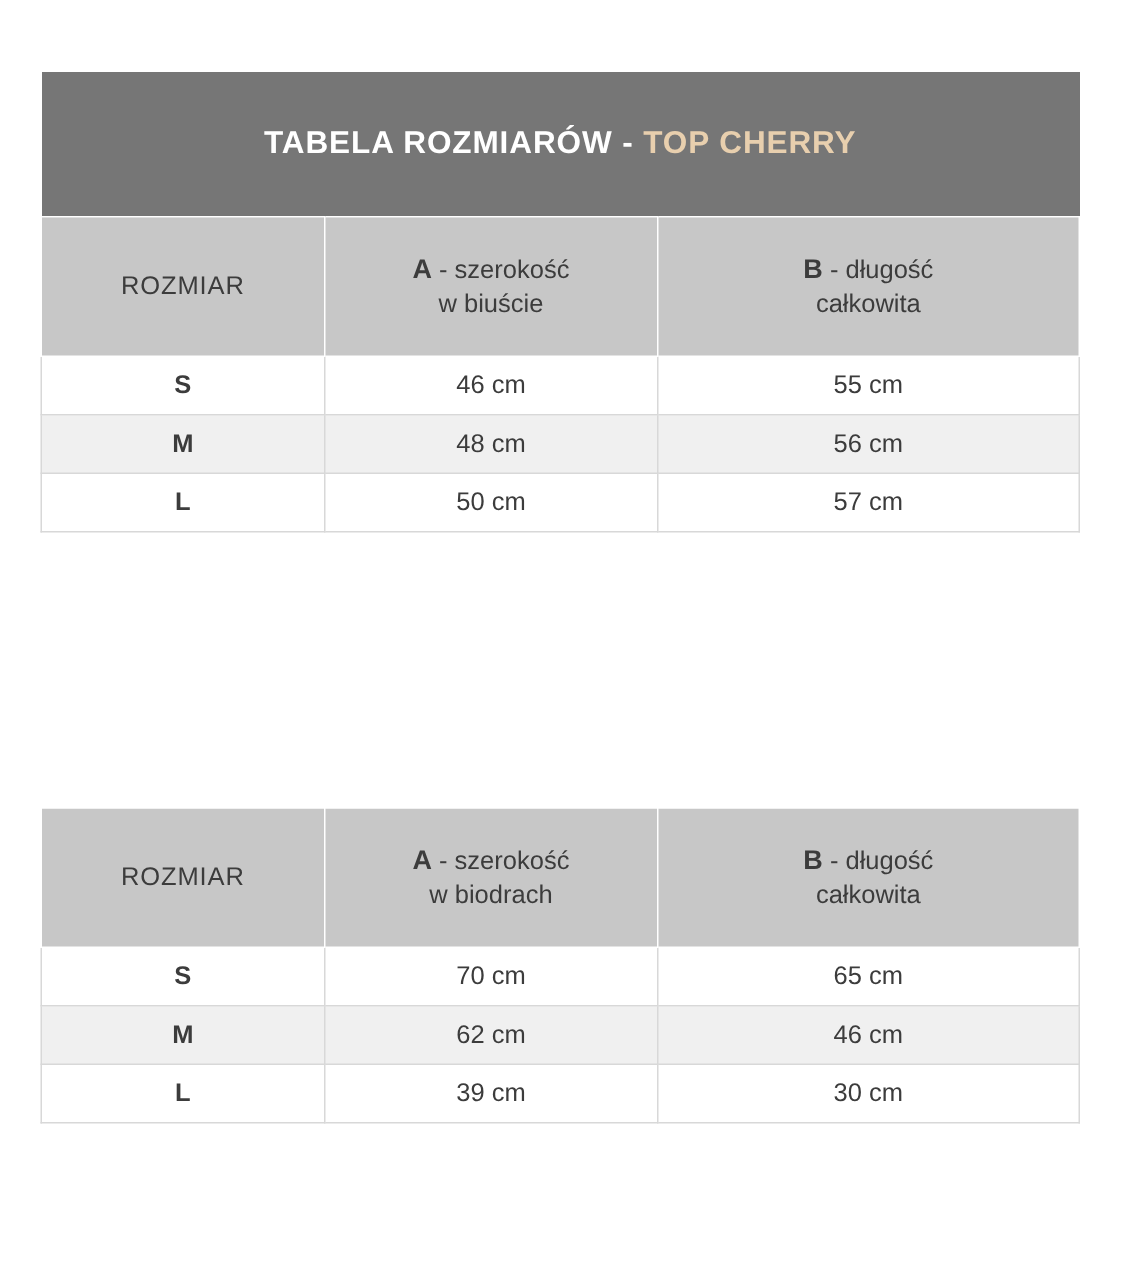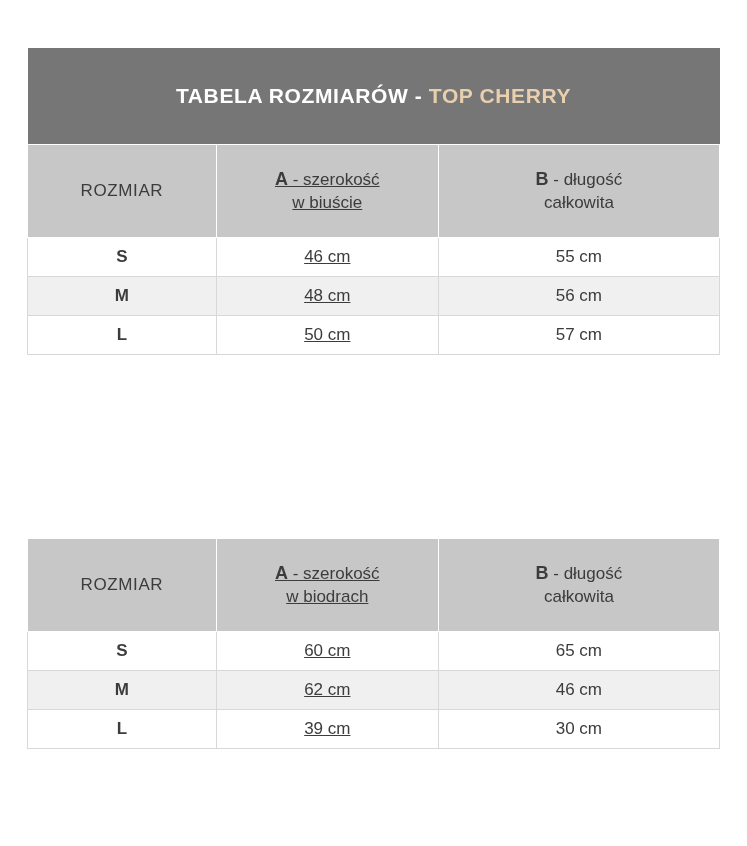--- a/index.html
+++ b/index.html
@@ -79,21 +79,21 @@
     padding: 0;
   }
   .data-row.alt td {
     background: #f0f0f0;
   }
   .data-row td.col-size {
     font-weight: bold;
   }
 
   .col-size { width: 188px; margin-left: 20px; }
-  .col-a { width: 221px; text-decoration: underline; }
+  .col-a { width: 221px; }
   .col-b { width: 280px; }
 </style>
 </head>
 <body>
 
 <div class="page">
 
   <table class="size-table table-top">
     <colgroup>
       <col class="col-size">
@@ -148,21 +148,21 @@
           <span class="hdr-letter">A</span><span>  - szerokość</span><br>
           <span>w biodrach</span>
         </td>
         <td class="col-b">
           <span class="hdr-letter">B</span><span> - długość</span><br>
           <span>całkowita</span>
         </td>
       </tr>
       <tr class="data-row">
         <td class="col-size">S</td>
-        <td class="col-a">60 cm</td>
+        <td class="col-a">70 cm</td>
         <td class="col-b">65 cm</td>
       </tr>
       <tr class="data-row alt">
         <td class="col-size">M</td>
         <td class="col-a">62 cm</td>
         <td class="col-b">46 cm</td>
       </tr>
       <tr class="data-row">
         <td class="col-size">L</td>
         <td class="col-a">39 cm</td>

